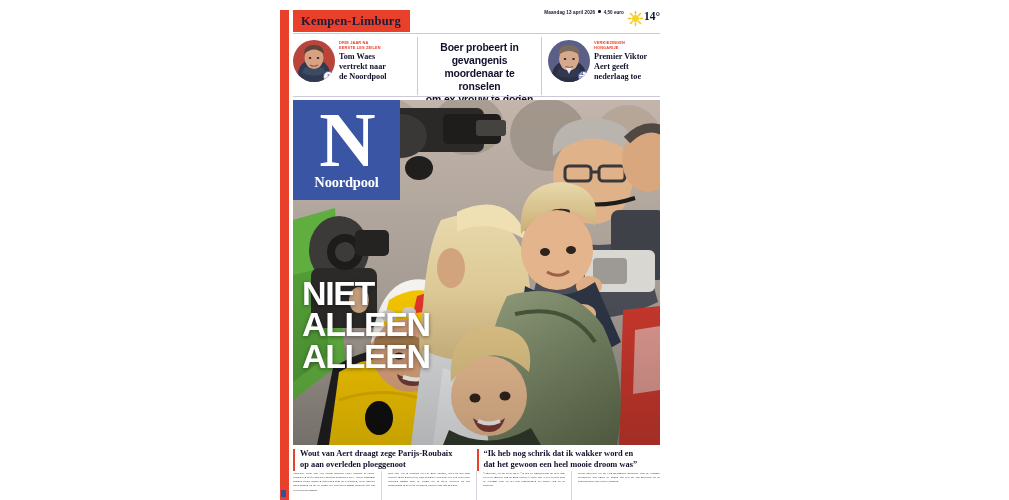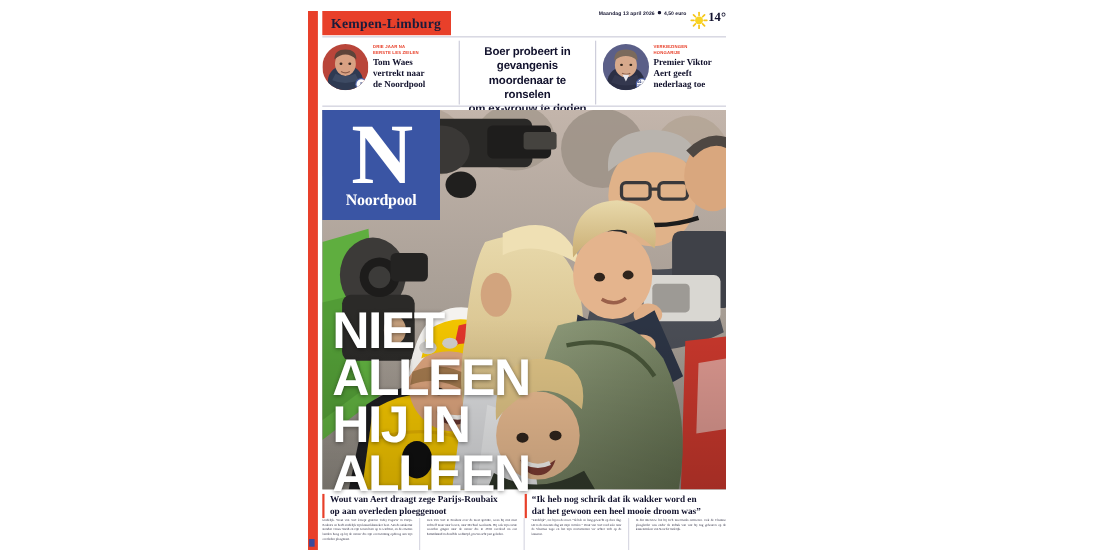--- a/index.html
+++ b/index.html
@@ -228,21 +228,21 @@
 
   
   .hero-title {
     position: absolute;
     left: 22px;
     top: 278px;
     width: 230px;
     color: #ffffff;
     font-family: "Liberation Sans", sans-serif;
     font-weight: bold;
-    font-size: 47px;
+    font-size: 34px;
     line-height: .92;
     letter-spacing: -1.4px;
     text-shadow: 0 1px 4px rgba(0,0,0,.45);
   }
   .hero-title span { display: block; }
 
   
   .bottom-heads {
     position: absolute;
     left: 13px; top: 449px;
@@ -516,21 +516,20 @@
   </div>
 
   <div class="logo-block">
     <div class="logo-n">N</div>
     <div class="logo-word">Noordpool</div>
   </div>
 
   <div class="hero-title">
     <span>NIET</span>
     <span>ALLEEN</span>
-    <span>HIJ IN</span>
     <span>ALLEEN</span>
   </div>
 
   <div class="bottom-heads">
     <div class="bh-col">
       <div class="bh-bar"></div>
       <div class="bh-text">
         <div>Wout van Aert draagt zege Parijs-Roubaix</div>
         <div>op aan overleden ploeggenoot</div>
       </div>

